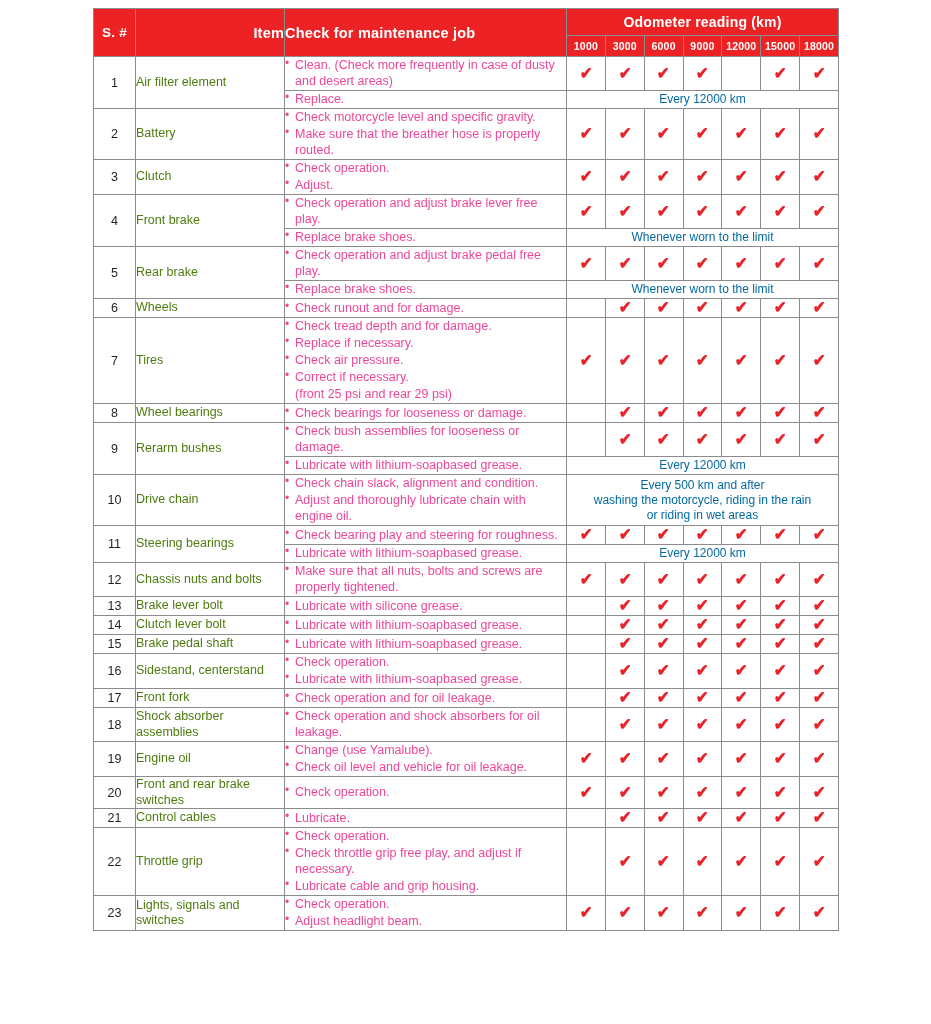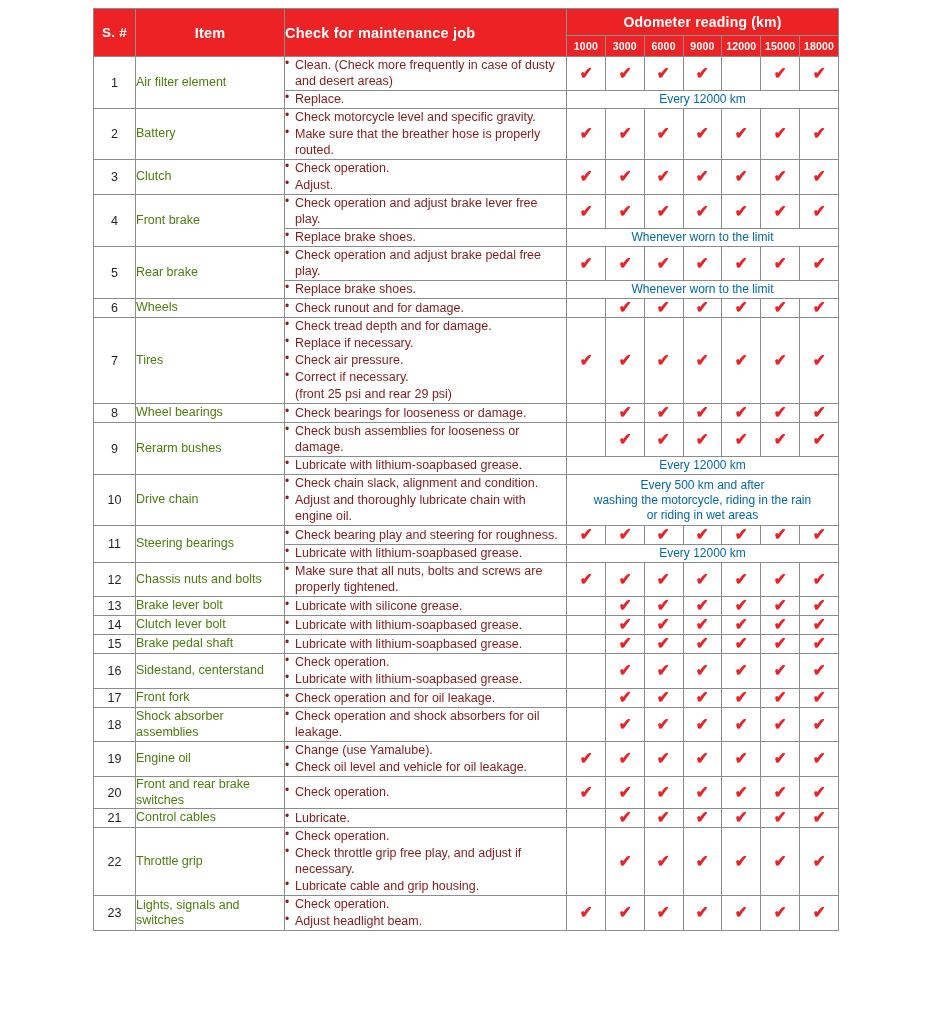--- a/index.html
+++ b/index.html
@@ -44,21 +44,21 @@
     font-weight: bold;
     letter-spacing: 0.2px;
   }
   th.h-sn {
     font-size: 13.5px;
     text-align: center;
     width: 41px;
   }
   th.h-item {
     font-size: 14.5px;
-    text-align: center;
+    text-align: right;
     padding-left: 10px;
     width: 148px;
   }
   th.h-check {
     font-size: 14.5px;
     text-align: left;
     width: 281px;
   }
   th.h-odo {
     font-size: 14px;
@@ -81,21 +81,21 @@
   td.item {
     padding: 3px 6px 3px 10px;
     font-size: 12.5px;
     line-height: 1.25;
     color: #4d7c0f;
   }
   td.job {
     padding: 4px 6px 4px 8px;
     font-size: 12.5px;
     line-height: 1.28;
-    color: #7f1d1d;
+    color: #ec4899;
   }
   td.job ul {
     margin: 0;
     padding: 0;
     list-style: none;
   }
   td.job li {
     position: relative;
     padding-left: 10px;
     margin: 0 0 1px 0;

